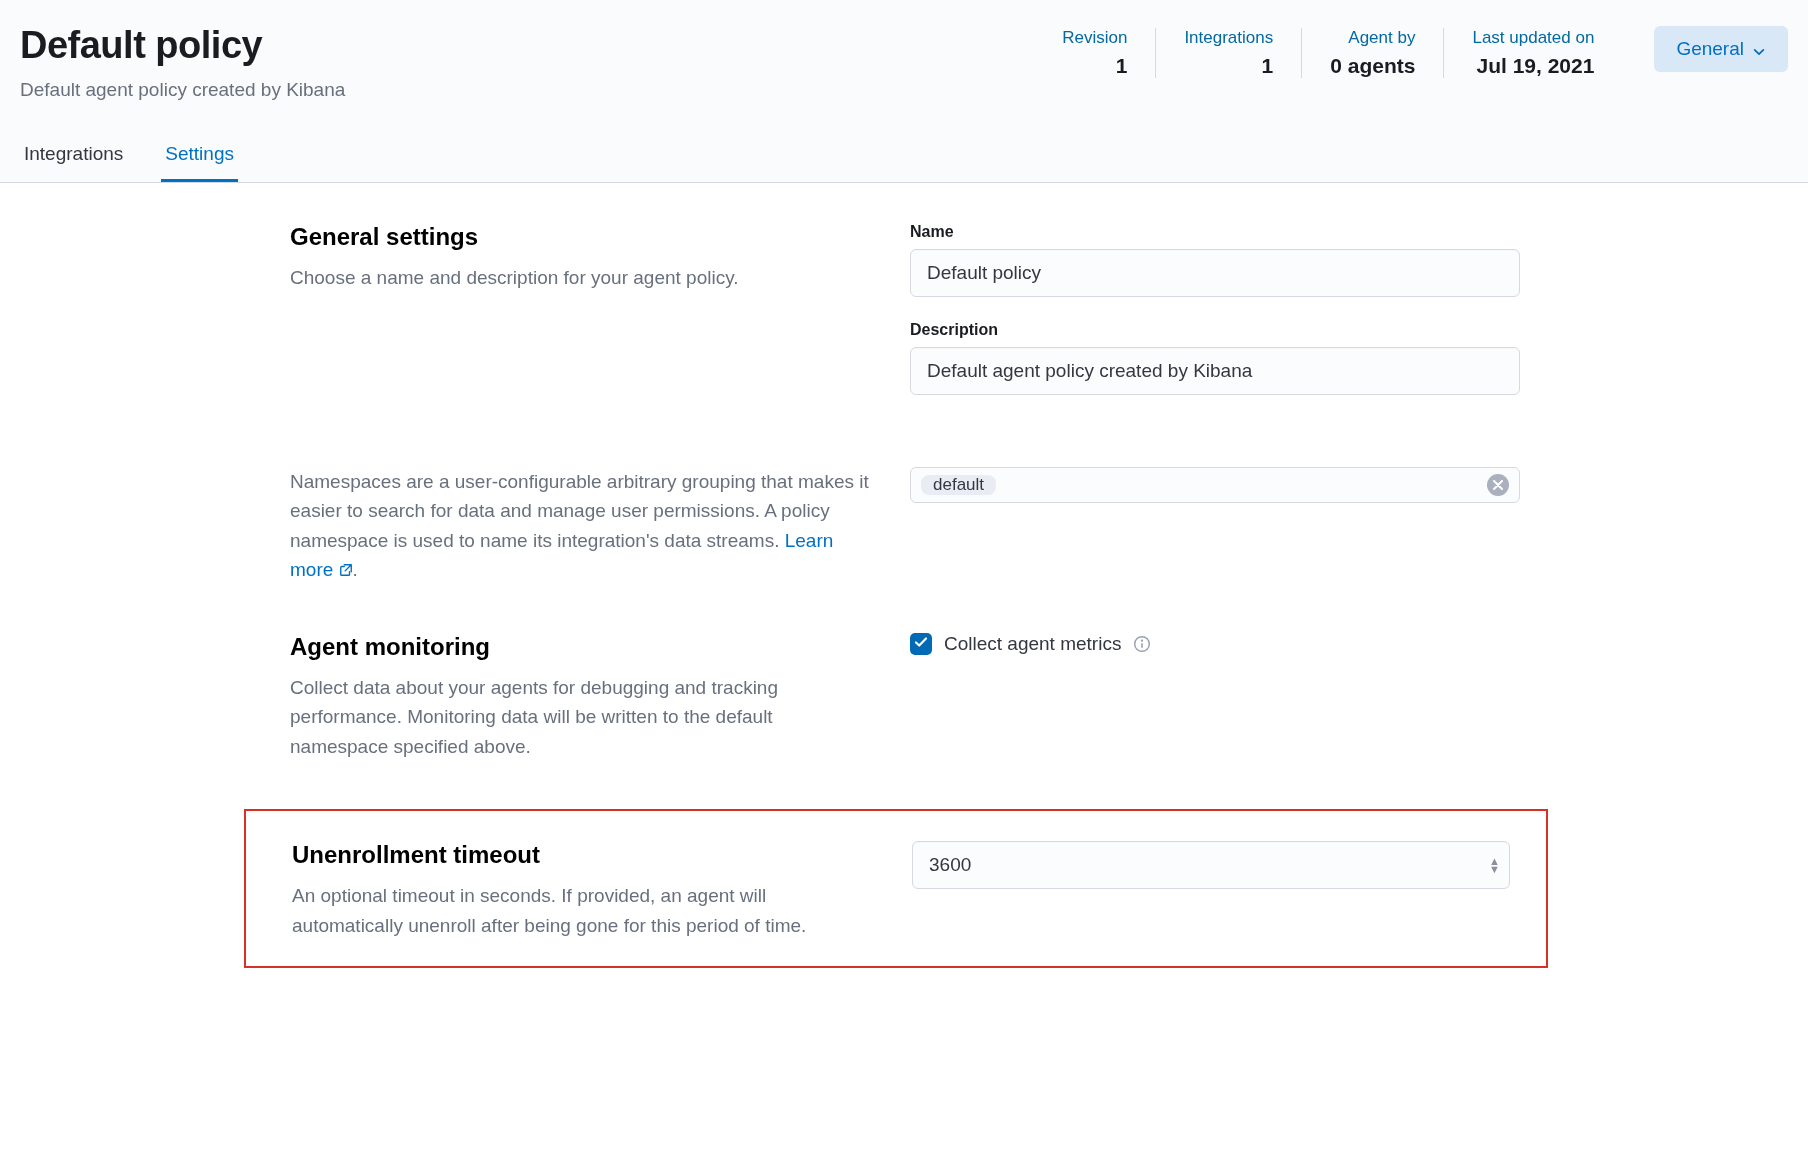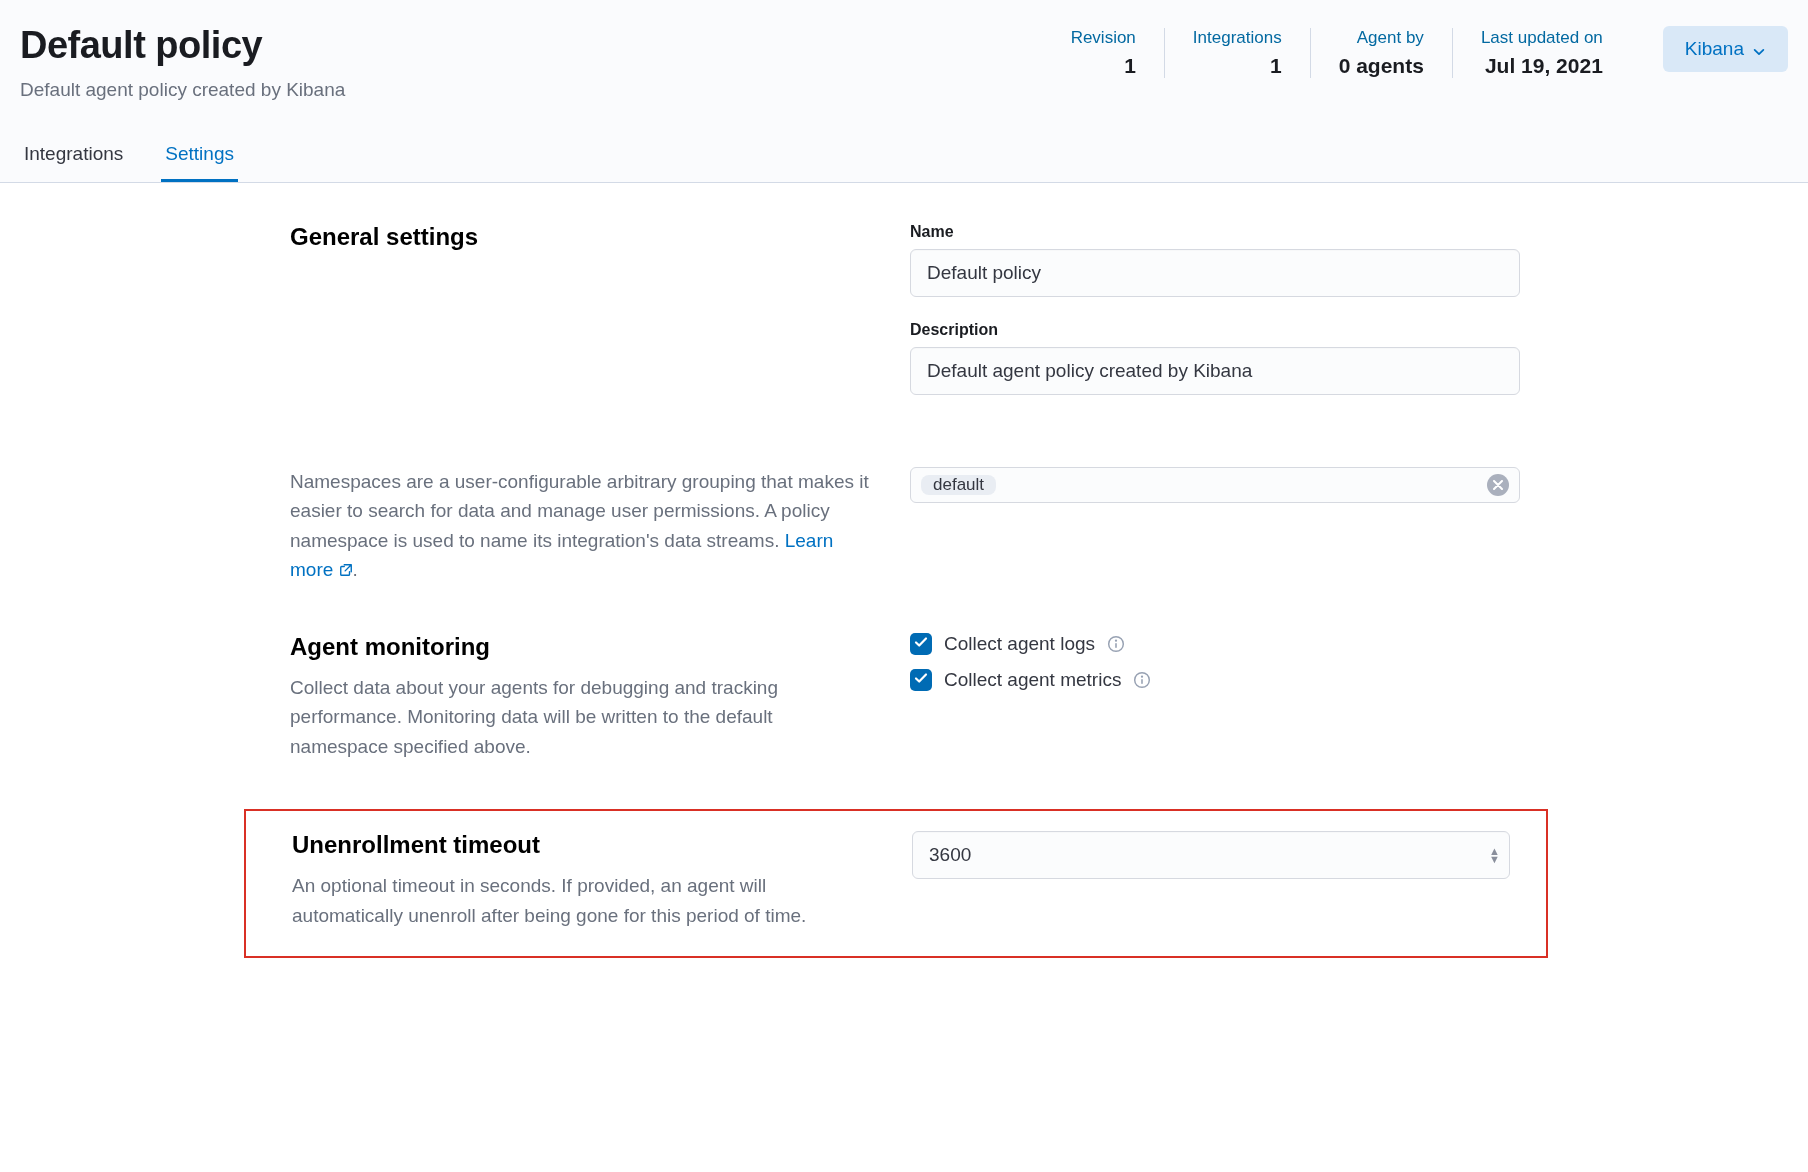--- a/index.html
+++ b/index.html
@@ -199,21 +199,21 @@
   }
   .info-icon {
     width:18px; height:18px;
     color:#98a2b3;
     cursor:pointer;
     display:inline-flex;
   }
   .info-icon svg { width:100%; height:100%; }
   .highlight-box {
     border: 2px solid #d93025;
-    padding: 20px 36px 26px 36px;
+    padding: 30px 36px 26px 36px;
     margin-left: 244px;
     margin-right: 260px;
   }
   .highlight-box .section {
     padding-left: 10px;
     padding-right: 0;
     margin-bottom: 0;
   }
   .number-wrap {
     position: relative;
@@ -252,39 +252,40 @@
       <div class="meta-item">
         <div class="meta-label">Agent by</div>
         <div class="meta-value">0 agents</div>
       </div>
       <div class="meta-item">
         <div class="meta-label">Last updated on</div>
         <div class="meta-value">Jul 19, 2021</div>
       </div>
     </div>
     <button class="actions-btn">
-      <span>Kibana</span>
+      <span>General</span>
       <span class="chevron-down">
         <svg viewBox="0 0 16 16" fill="none">
             <path d="M3 5.5 8 10.5 13 5.5" stroke="#0071c2" stroke-width="2" stroke-linecap="round" stroke-linejoin="round"></path>
           </svg>
       </span>
     </button>
   </div>
   <div class="tabs">
     <div class="tab">Integrations</div>
     <div class="tab active">Settings</div>
   </div>
 </div>
 
 <div class="content">
 
   <div class="section">
     <div class="section-left">
       <div class="section-title">General settings</div>
+      <div class="section-desc">Choose a name and description for your agent policy.</div>
     </div>
     <div class="section-right">
       <div class="field-group">
         <label class="field-label">Name</label>
         <input class="text-input" type="text" value="Default policy" style="">
       </div>
       <div class="field-group">
         <label class="field-label">Description</label>
         <input class="text-input" type="text" value="Default agent policy created by Kibana" style="">
       </div>
@@ -313,37 +314,20 @@
       </div>
     </div>
   </div>
 
   <div class="section">
     <div class="section-left">
       <div class="section-title">Agent monitoring</div>
       <div class="section-desc">Collect data about your agents for debugging and tracking performance. Monitoring data will be written to the default namespace specified above.</div>
     </div>
     <div class="section-right">
-      <div class="check-row">
-        <button class="checkbox">
-          <span>
-            <svg viewBox="0 0 14 14">
-                <path d="M2 7.5 5.2 10.5 12 3.5" fill="none" stroke="#fff" stroke-width="2.2" stroke-linecap="round" stroke-linejoin="round"></path>
-              </svg>
-          </span>
-        </button>
-        <span class="check-label">Collect agent logs</span>
-        <span class="info-icon">
-          <svg viewBox="0 0 16 16">
-              <circle cx="8" cy="8" r="6.5" fill="none" stroke="currentColor" stroke-width="1.3"></circle>
-              <circle cx="8" cy="5" r="1" fill="currentColor"></circle>
-              <rect x="7.3" y="7" width="1.4" height="4.5" rx="0.7" fill="currentColor"></rect>
-            </svg>
-        </span>
-      </div>
       <div class="check-row">
         <button class="checkbox">
           <span>
             <svg viewBox="0 0 14 14">
                 <path d="M2 7.5 5.2 10.5 12 3.5" fill="none" stroke="#fff" stroke-width="2.2" stroke-linecap="round" stroke-linejoin="round"></path>
               </svg>
           </span>
         </button>
         <span class="check-label">Collect agent metrics</span>
         <span class="info-icon">

